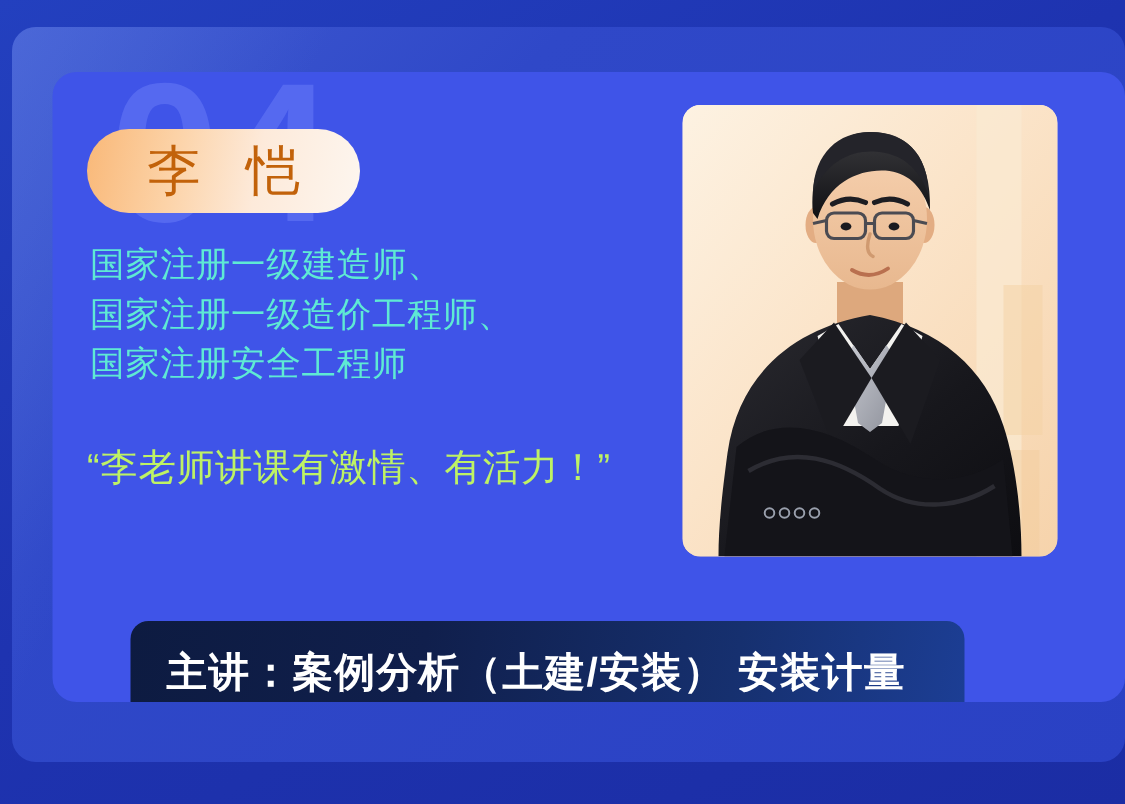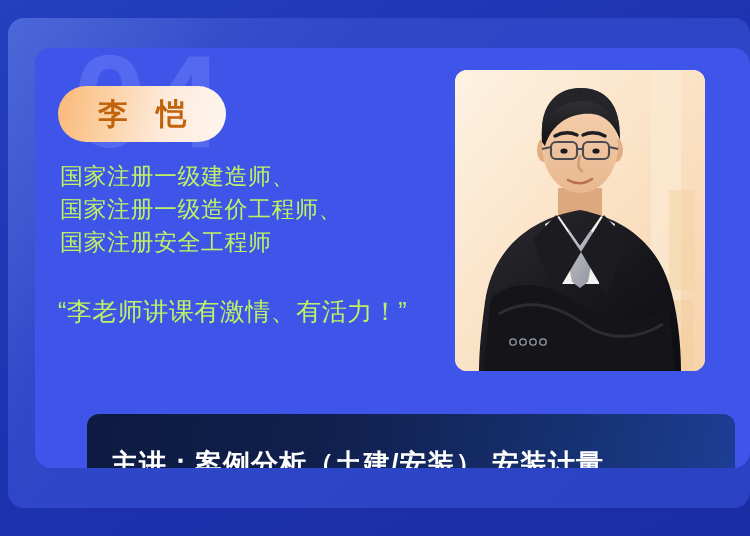--- a/index.html
+++ b/index.html
@@ -67,34 +67,34 @@
     min-width: 163px;
     padding: 0 30px;
     box-sizing: border-box;
     border-radius: 28px;
     background: linear-gradient(100deg, #f9b878 0%, #fcd3a8 32%, #fdeada 62%, #fdf6ef 100%);
     display: flex;
     align-items: center;
     justify-content: center;
   }
   .name-badge .nm {
-    font-size: 30px;
-    font-weight: 700;
+    font-size: 36px;
+    font-weight: 400;
     color: #c2620a;
     letter-spacing: 10px;
     text-indent: 10px;
     white-space: nowrap;
   }
 
   
   .credentials {
     position: absolute;
     left: 25px;
     top: 112px;
-    color: #bef264;
+    color: #5eead4;
     font-size: 23px;
     line-height: 33px;
     white-space: pre-line;
     letter-spacing: .5px;
   }
 
   
   .quote {
     position: absolute;
     left: 23px;
@@ -117,26 +117,26 @@
     overflow: hidden;
     background: linear-gradient(160deg,#fdf1e0 0%, #fbe6cd 40%, #f7d7b3 100%);
   }
   .photo svg { display: block; width: 100%; height: 100%; }
 
   
   .subject-bar {
     position: absolute;
     left: 52px;
     top: 366px;
-    width: 648px;
+    width: 556px;
     height: 68px;
     border-radius: 12px;
     background: linear-gradient(100deg, #0d1b41 0%, #101f4c 35%, #16306f 72%, #1c3e95 100%);
     display: flex;
-    align-items: flex-end;
+    align-items: center;
     z-index: 5;
   }
   .subject-bar .txt {
     color: #ffffff;
     font-size: 27px;
     font-weight: 700;
     letter-spacing: 1px;
     padding-left: 24px;
     white-space: nowrap;
   }

